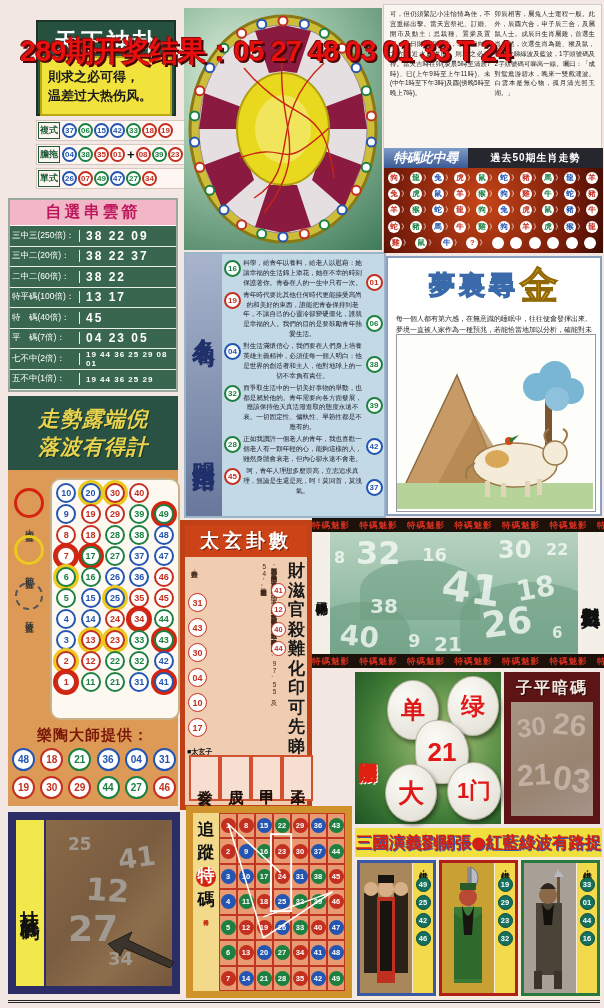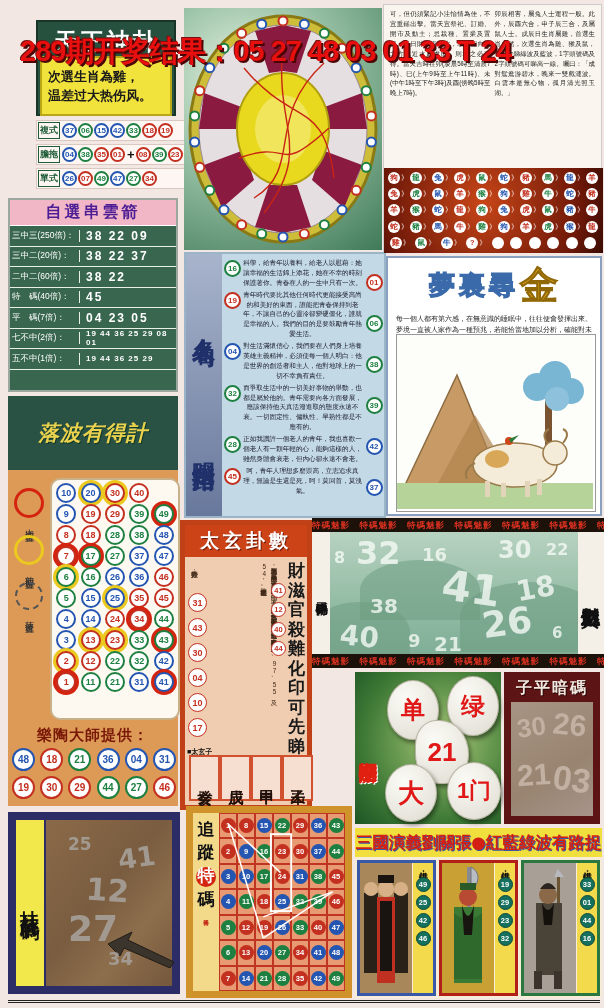--- a/index.html
+++ b/index.html
@@ -33,21 +33,21 @@
     border:2px solid #b8a818;z-index:5;display:flex;flex-direction:column;justify-content:center;padding-left:6px;}
   #tw-note div{font-size:13px;font-weight:bold;color:#1a1a1a;line-height:1.5;}
   #tw-rows{position:absolute;left:36px;top:120px;width:164px;}
   .tw-row{display:flex;align-items:center;margin-bottom:3px;background:#fdf6f2;border:1px solid #d8c8c0;padding:1px 1px;}
   .tw-label{font-size:9px;font-weight:bold;color:#1e5c38;border:1px solid #1e5c38;padding:1px 1px;margin-right:2px;flex:none;}
   .tw-row .ball{width:15px;height:15px;font-size:8px;margin-right:1px;}
   .tw-plus{font-size:13px;font-weight:900;color:#111;margin:0 1px;}
 
   
   #zixuan{left:8px;top:198px;width:170px;height:194px;background:#38664f;border:2px solid #9aa8a0;}
-  #zx-title{background:#f2b7c6;color:#4c1d95;font-size:16px;font-weight:900;text-align:center;
+  #zx-title{background:#f2b7c6;color:#be185d;font-size:16px;font-weight:900;text-align:center;
     letter-spacing:3px;padding:2px 0;border-bottom:1px solid #fff;}
   .zx-row{display:flex;align-items:center;border-bottom:1px solid #e8f0e8;height:19.5px;}
   .zx-label{width:70px;color:#fff;font-size:8.5px;flex:none;border-right:1px solid #e8f0e8;
     padding-left:2px;box-sizing:border-box;}
   .zx-val{color:#fff;font-size:12px;font-weight:bold;padding-left:6px;letter-spacing:2px;}
   .zx-val.small{font-size:8px;letter-spacing:1px;}
 
   
   #zoushi{left:8px;top:396px;width:170px;height:410px;background:#dd9a57;}
   #zs-head{background:#2a5244;height:74px;display:flex;flex-direction:column;align-items:center;justify-content:center;}
@@ -235,21 +235,21 @@
 <body>
 
 <div id="page">
 
   <div id="result-overlay">289期开奖结果：05 27 48 03 01 33 T 24</div>
 
   <div class="panel" id="tianwang">
     <div class="tw-title serif">天王神卦</div>
   </div>
   <div class="panel" id="tw-note">
-    <div class="serif">次選生肖為雞，</div>
+    <div class="serif">則求之必可得，</div>
     <div class="serif">温差过大热伤风。</div>
   </div>
   <div class="panel" id="tw-rows">
       <div class="tw-row">
         <span class="tw-label">複式</span>
         <span class="ball blue">37</span>
         <span class="ball green">06</span>
         <span class="ball blue">15</span>
         <span class="ball blue">42</span>
         <span class="ball green">33</span>
@@ -287,40 +287,45 @@
         </div>
         <div class="zx-row">
           <span class="zx-label">三中二(20倍)：</span>
           <span class="zx-val">38 22 37</span>
         </div>
         <div class="zx-row">
           <span class="zx-label">二中二(60倍)：</span>
           <span class="zx-val">38 22</span>
         </div>
         <div class="zx-row">
+          <span class="zx-label">特平碼(100倍)：</span>
+          <span class="zx-val">13 17</span>
+        </div>
+        <div class="zx-row">
           <span class="zx-label">特　碼(40倍)：</span>
           <span class="zx-val">45</span>
         </div>
         <div class="zx-row">
           <span class="zx-label">平　碼(7倍)：</span>
           <span class="zx-val">04 23 05</span>
         </div>
         <div class="zx-row">
           <span class="zx-label">七不中(2倍)：</span>
           <span class="zx-val small">19 44 36 25 29 08 01</span>
         </div>
         <div class="zx-row">
           <span class="zx-label">五不中(1倍)：</span>
           <span class="zx-val small">19 44 36 25 29</span>
         </div>
       </div>
   </div>
 
   <div class="panel" id="zoushi">
     <div id="zs-head">
+      <div class="serif">走勢露端倪</div>
       <div class="serif">落波有得計</div>
     </div>
     <div id="zs-legend">
         <div class="lg-ring red"></div>
         <div class="lg-label vtext">上期波位置</div>
         <div class="lg-ring yellow"></div>
         <div class="lg-label vtext">前期波位置</div>
         <div class="lg-ring dashed"></div>
         <div class="lg-label vtext">落波位置</div>
       </div>
@@ -655,20 +660,24 @@
         <span class="zpn2">21</span>
         <span class="zpn3">03</span>
       </div>
   </div>
 
   <div class="panel" id="shengxiao">
     <div id="sx-cols">
       <div>可，但仍須緊記小注怡情為佳，不宜重鎚出擊。當天宜祭祀、訂婚、開市及動土；忌栽種、置業及置田。是日財神臨正北，求財宜向正北方或近水處求取，則求之必可得。當天吉時在卯(凌晨5時至清晨7時)、巳(上午9時至上午11時)、未(中午1時至下午3時)及酉(傍晚5時至晚上7時)。</div>
       <div>卯辰相害，屬兔人士運程一般。此外，辰酉六合，申子辰三合，及屬鼠人士。戌辰日生肖屬雞，首選生肖自然，次選生肖為雞、猴及鼠，色波先睇綠波及藍波，1字頭號碼及2字頭號碼可睇高一線。囑曰：「成對鴛鴦游碧水，晚來一雙戲漣波。白雲本是無心物，孤月清光照玉湖。」</div>
     </div>
+    <div id="sx-bar">
+      <div class="lab">特碼此中尋</div>
+      <div class="sub">過去50期生肖走勢</div>
+    </div>
     <div id="sx-grid">
         <div class="sx-row">
           <div class="sx-cell">
             <span class="sx-c" style="color: rgb(196, 48, 32);">狗</span>
             <span class="sx-a">》</span>
           </div>
           <div class="sx-cell">
             <span class="sx-c" style="color: rgb(30, 128, 64);">龍</span>
             <span class="sx-a">》</span>
           </div>

